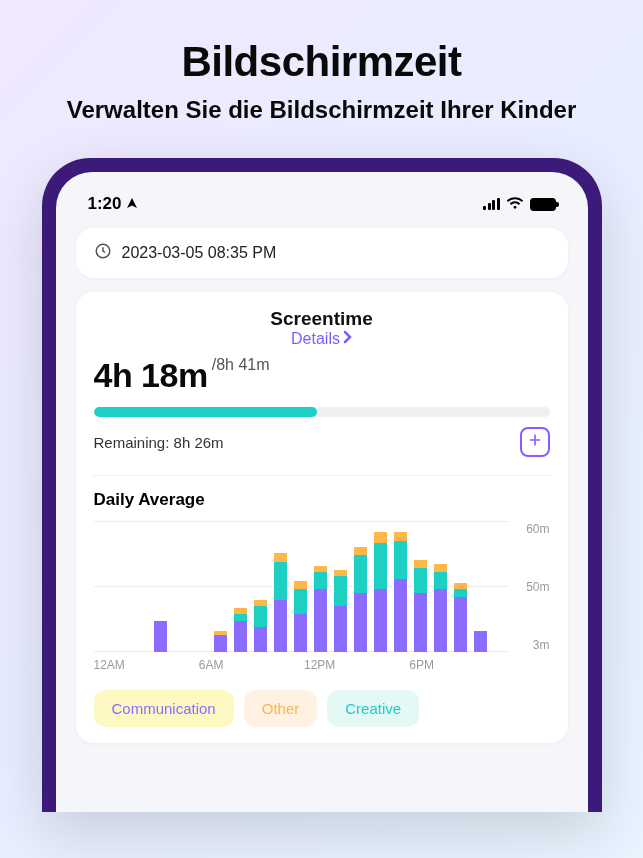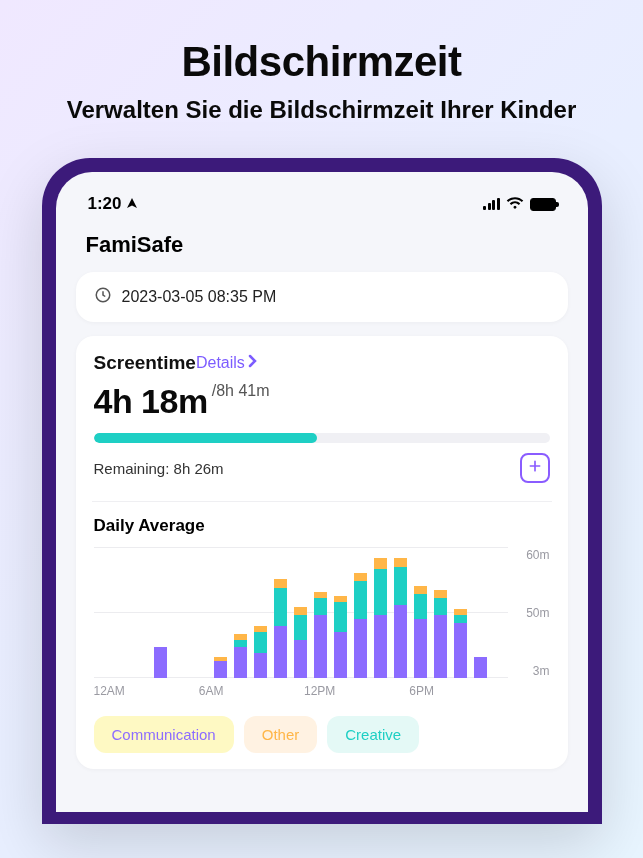--- a/index.html
+++ b/index.html
@@ -8,21 +8,21 @@
       background: linear-gradient(135deg, #f0e8ff 0%, #e8eeff 50%, #e8f5ff 100%);
       font-family: -apple-system, BlinkMacSystemFont, "Segoe UI", Helvetica, Arial, sans-serif;
       overflow: hidden;
     }
     .hero { text-align: center; padding-top: 38px; }
     .hero-title { font-size: 42px; font-weight: 800; color: #0a0a0a; letter-spacing: -0.5px; }
     .hero-sub { font-size: 24px; font-weight: 600; color: #0a0a0a; margin-top: 10px; }
 
     .device {
       width: 560px; margin: 34px auto 0; background: #3c1a7a;
-      border-radius: 48px 48px 0 0; padding: 14px 14px 12px;
+      border-radius: 48px 48px 0 0; padding: 14px 14px 0;
       box-shadow: 0 20px 60px rgba(0,0,0,0.15);
     }
     .screen {
       background: #f5f6fa; border-radius: 36px 36px 0 0;
       padding: 18px 20px 0; height: 640px; overflow: hidden;
     }
     .status-bar { display: flex; justify-content: space-between; align-items: center; padding: 4px 12px 14px; }
     .sb-left { font-size: 17px; font-weight: 600; display: flex; align-items: center; gap: 4px; }
     .sb-right { display: flex; align-items: center; gap: 6px; }
     .signal-bars { display: flex; gap: 1.5px; align-items: flex-end; height: 12px; }
@@ -34,21 +34,21 @@
     .battery::after { content:''; position:absolute; right:-4px; top:3px; width:2.5px; height:5px; background:#000; border-radius:0 2px 2px 0; }
     .battery-fill { width: 100%; height: 100%; background:#000; border-radius:1px; }
 
     .app-title { font-size: 22px; font-weight: 700; padding: 4px 10px 14px; }
 
     .card { background: #fff; border-radius: 18px; padding: 16px 18px; margin-bottom: 14px; box-shadow: 0 1px 4px rgba(0,0,0,0.04); }
     .ts-card { display: flex; align-items: center; gap: 10px; padding: 14px 18px; }
     .clock-icon svg { width: 18px; height: 18px; }
     .ts-text { font-size: 16px; color: #222; }
 
-    .st-head { display: flex; justify-content: flex-start; align-items: center; margin-bottom: 8px; }
+    .st-head { display: flex; justify-content: flex-start; align-items: center; margin-bottom: 8px; flex-direction: column; }
     .st-title { font-size: 19px; font-weight: 700; color: #111; }
     .details-link { display: flex; align-items: center; gap: 2px; color: #7c5cff; font-size: 16px; font-weight: 500; }
     .st-usage { display: flex; align-items: flex-start; margin-bottom: 12px; }
     .used { font-size: 34px; font-weight: 800; color: #0a0a0a; letter-spacing: -0.5px; }
     .limit { font-size: 16px; color: #555; margin-left: 4px; }
     .progress { height: 10px; background: #f0f0f4; border-radius: 6px; overflow: hidden; margin-bottom: 10px; }
     .progress-fill { height: 100%; background: #1ecfc4; border-radius: 6px; }
     .remaining-row { display: flex; justify-content: space-between; align-items: center; }
     .remaining { font-size: 15px; color: #333; }
     .adjust-btn { width: 30px; height: 30px; border: 2px solid #8a5cff; border-radius: 8px; display:flex; align-items:center; justify-content:center; color:#8a5cff; }
@@ -104,21 +104,20 @@
           <svg width="18" height="14" viewBox="0 0 24 18" fill="#000">
               <path d="M12 18c-1 0-2-1-2-2s1-2 2-2 2 1 2 2-1 2-2 2zm-5-5l-2-2c4-4 10-4 14 0l-2 2c-3-3-7-3-10 0zM3 9L1 7c6-6 16-6 22 0l-2 2c-5-5-13-5-18 0z"></path>
             </svg>
         </span>
         <div class="battery">
             <div class="battery-fill"></div>
           </div>
       </div>
     </div>
 
-    <div class="app-title">FamiSafe</div>
 
     <div class="card ts-card">
       <span class="clock-icon">
         <svg viewBox="0 0 24 24" fill="none" stroke="#555" stroke-width="2">
             <circle cx="12" cy="12" r="9"></circle>
             <path d="M12 7v5l3 2"></path>
           </svg>
       </span>
       <span class="ts-text">2023-03-05 08:35 PM</span>
     </div>

